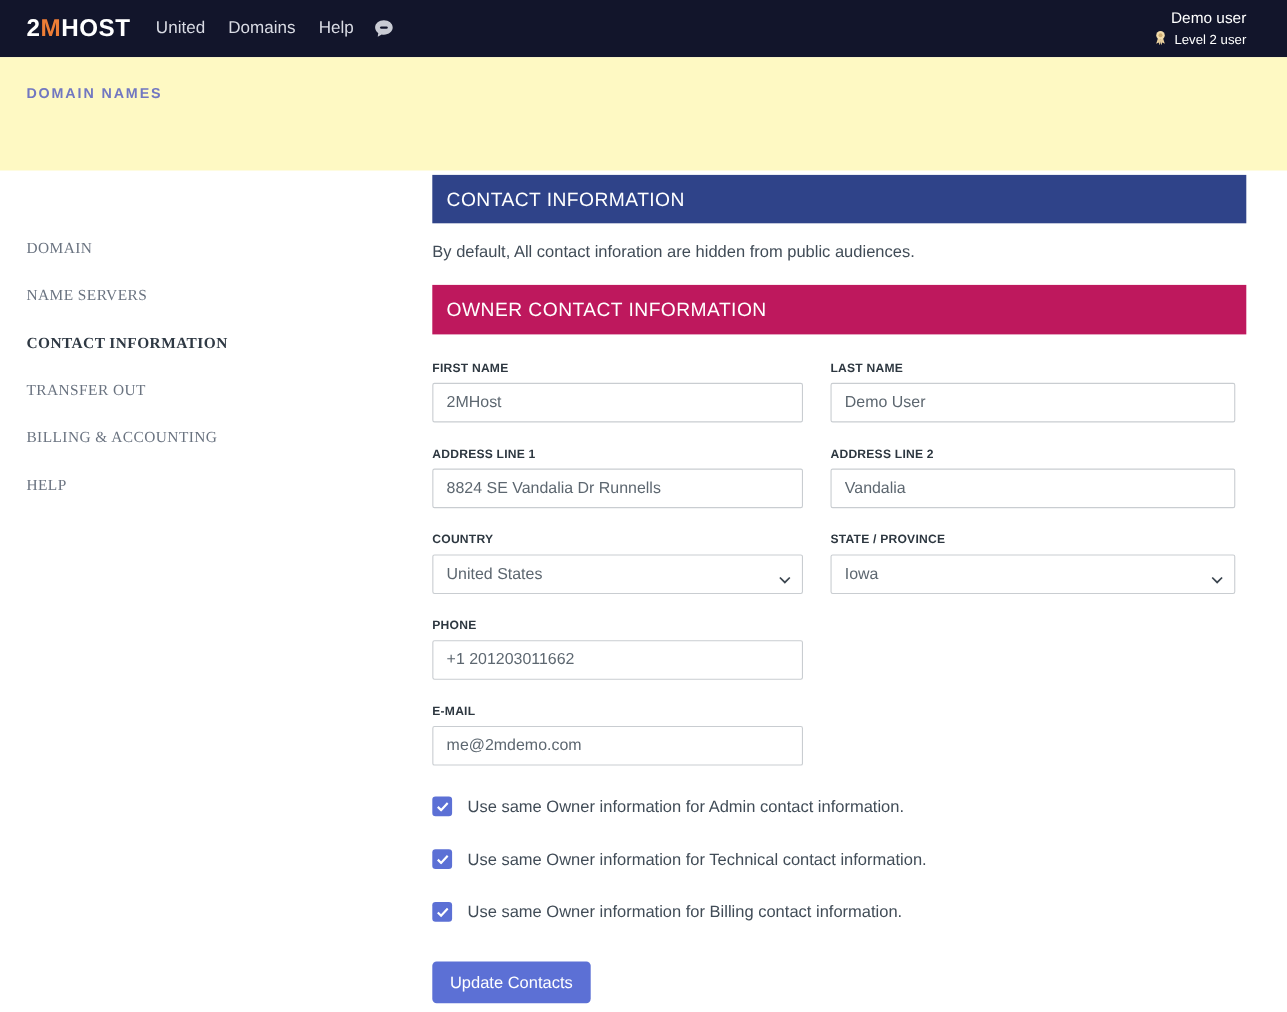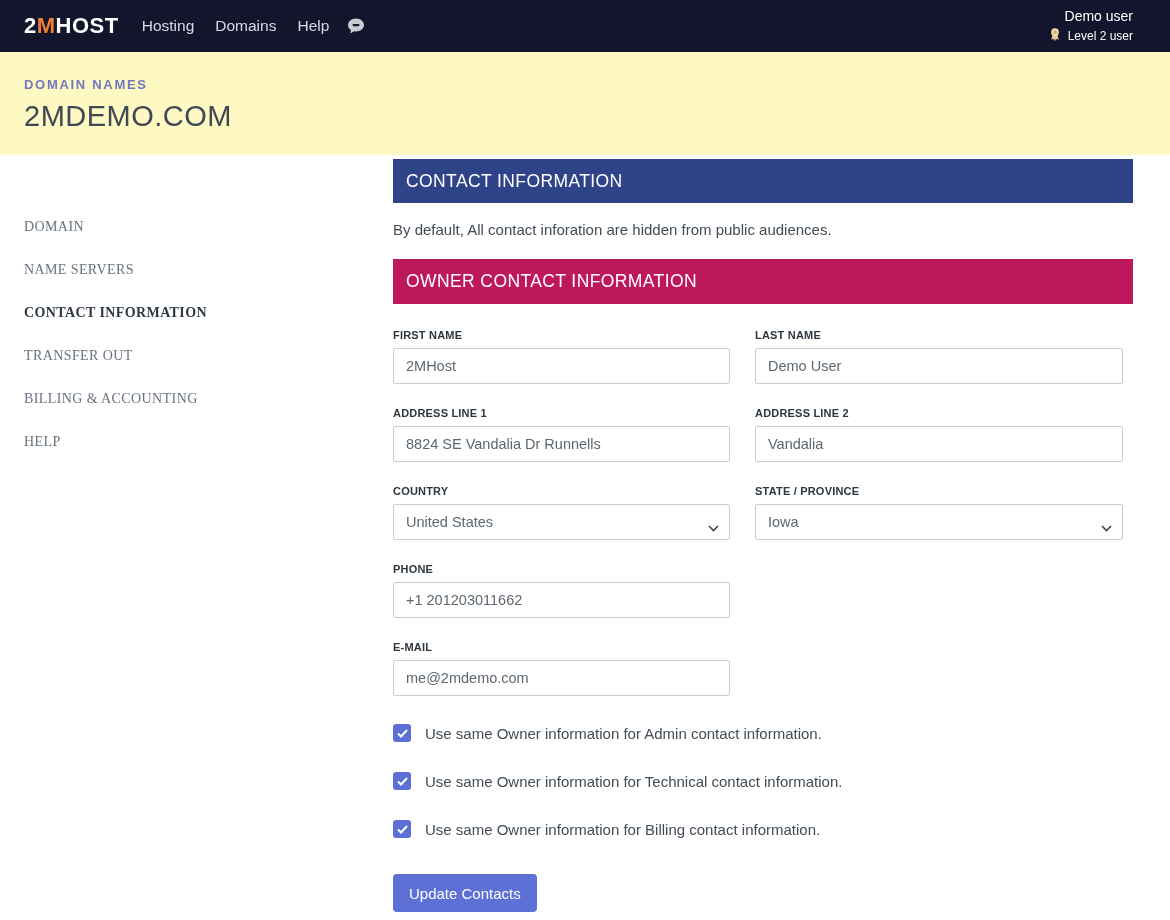--- a/index.html
+++ b/index.html
@@ -55,21 +55,21 @@
   .submit-btn { margin-top:6px; height:38px; padding:0 16px; background:#5c70d5; color:#ffffff; border:none; border-radius:4px; font-size:15px; font-family:"Liberation Sans", sans-serif; cursor:pointer; }
 </style>
 </head>
 <body>
 
 <div class="page">
 
   <div class="navbar">
     <div class="brand"><span>2</span><span class="m">M</span><span>HOST</span></div>
     <div class="nav-links">
-      <span class="nav-link">Hosting</span>
+      <span class="nav-link">United</span>
       <span class="nav-link">Domains</span>
       <span class="nav-link">Help</span>
     </div>
     <span class="chat-icon">
       <svg width="20" height="20" viewBox="0 0 20 20">
         <path d="M10 2.5c-4.4 0-8 2.9-8 6.5 0 2 1.1 3.8 2.9 5l-.5 3.5 3.6-2.2c.6.1 1.3.2 2 .2 4.4 0 8-2.9 8-6.5s-3.6-6.5-8-6.5z" fill="#c9cbd4"></path>
         <rect x="6.5" y="8" width="7" height="2.2" rx="1.1" fill="#12152b"></rect>
       </svg>
     </span>
     <div class="nav-user">
@@ -83,21 +83,20 @@
             <circle cx="8" cy="5.8" r="2.1" fill="#cfae74"></circle>
           </svg>
         </span>
         <span>Level 2 user</span>
       </div>
     </div>
   </div>
 
   <div class="page-header">
     <div class="eyebrow">DOMAIN NAMES</div>
-    <div class="page-title">2MDEMO.COM</div>
   </div>
 
   <div class="content">
 
     <div class="sidebar">
       <div class="side-item">DOMAIN</div>
       <div class="side-item">NAME SERVERS</div>
       <div class="side-item active">CONTACT INFORMATION</div>
       <div class="side-item">TRANSFER OUT</div>
       <div class="side-item">BILLING &amp; ACCOUNTING</div>

